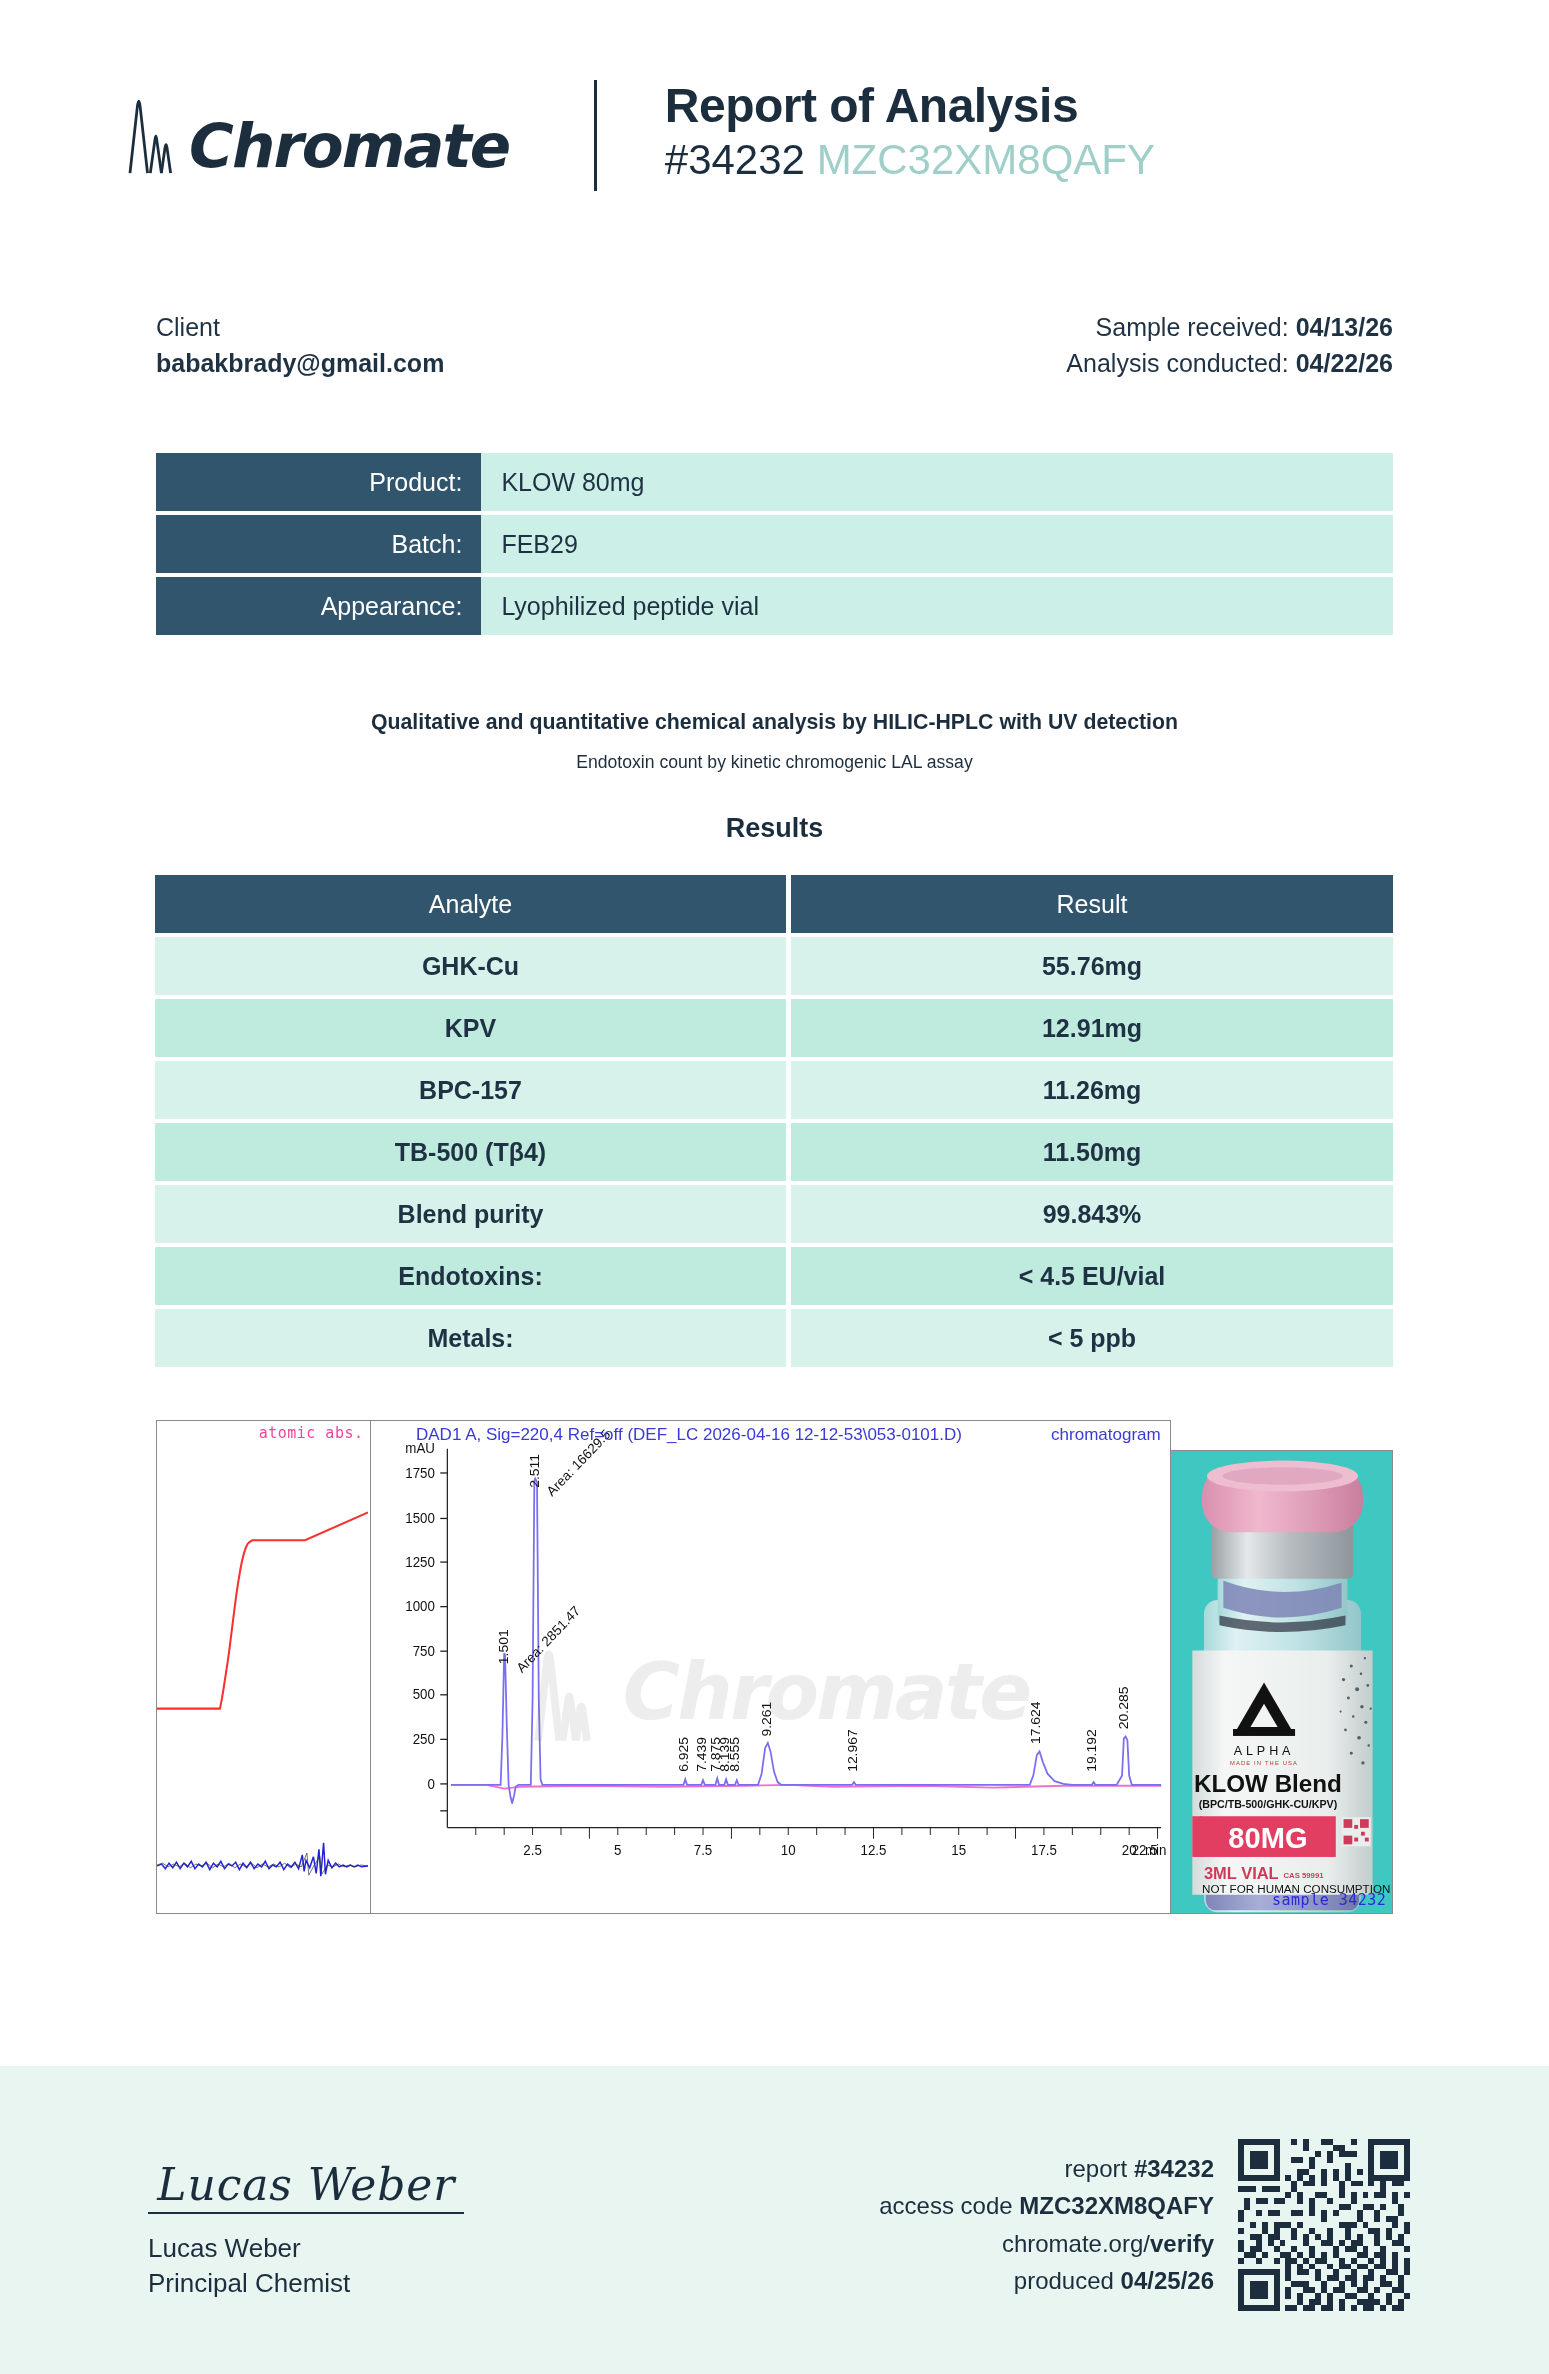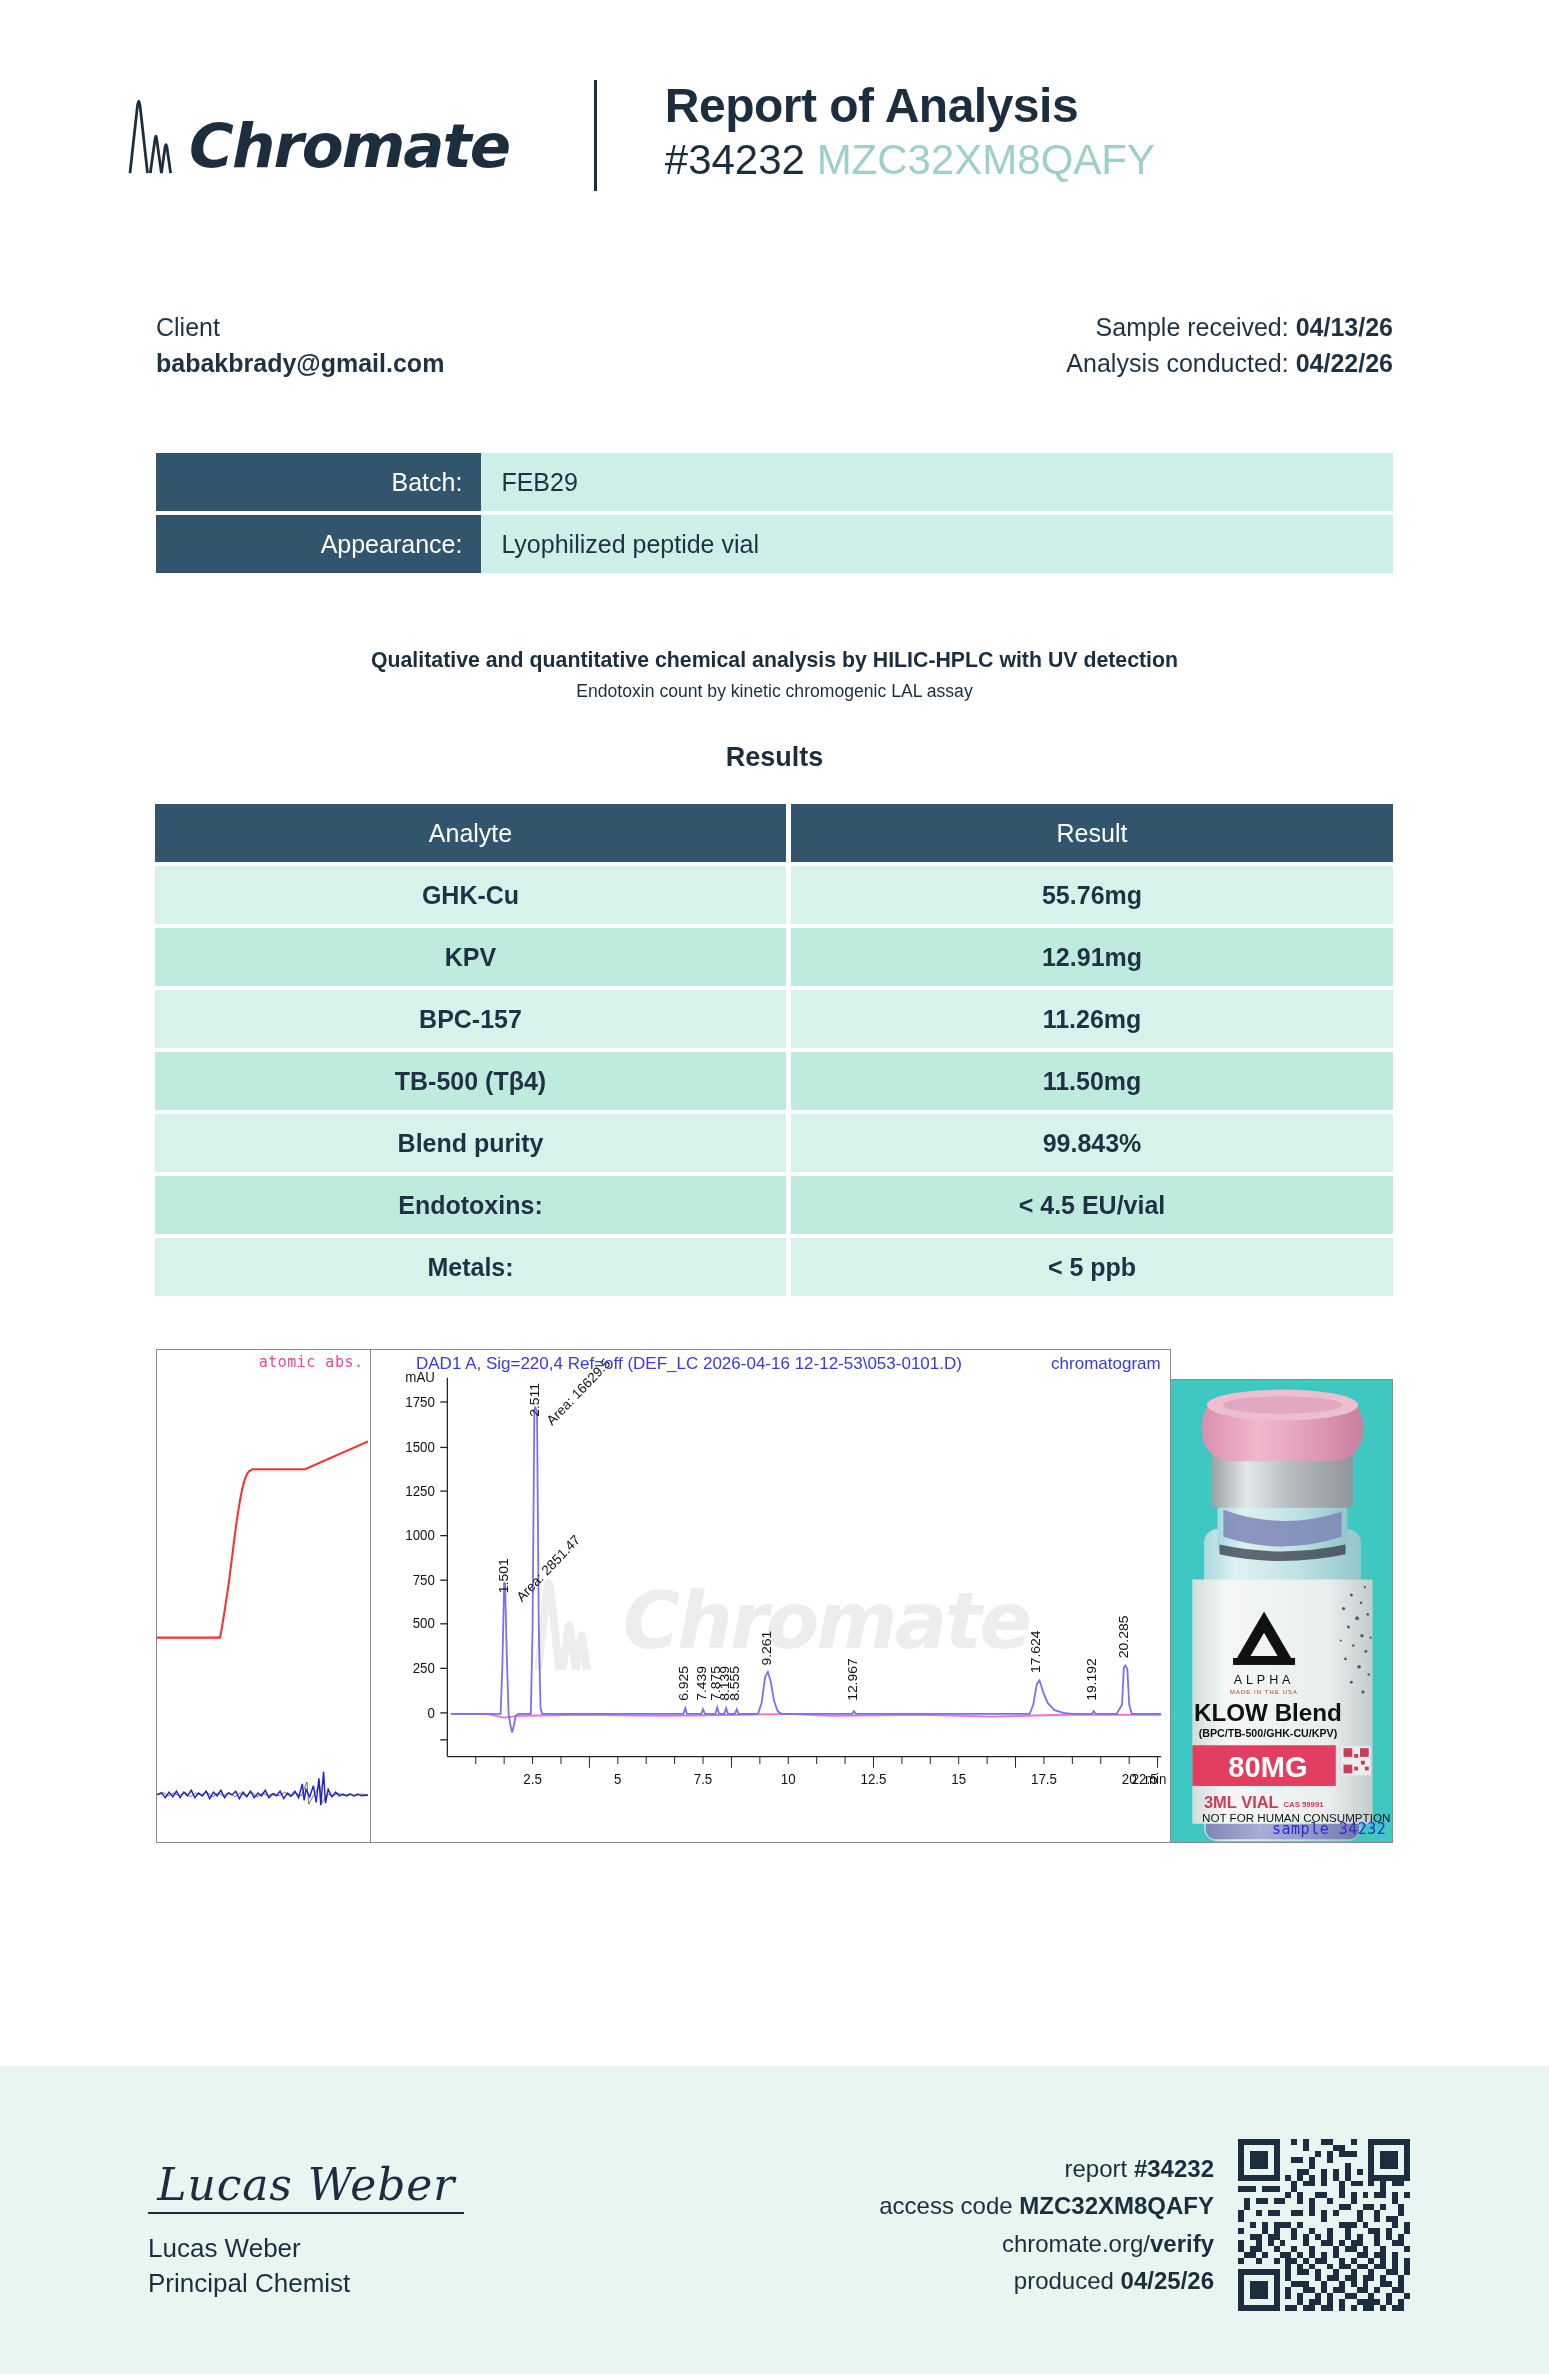--- a/index.html
+++ b/index.html
@@ -89,21 +89,21 @@
   .pt-value {
     background: #ccefe7;
     padding-left: 20.4px;
     font-size: 25px;
     color: #1f3243;
   }
 
   
   .methods { text-align: center; margin-top: 71px; }
   .methods-main { font-size: 21.3px; font-weight: bold; color: #1c2e3e; }
-  .methods-sub { font-size: 17.6px; color: #1c2e3e; margin-top: 8px; }
+  .methods-sub { font-size: 17.6px; color: #1c2e3e; margin-top: 17px; }
 
   
   .results-title {
     text-align: center;
     font-size: 27px;
     font-weight: bold;
     margin-top: 40px;
     color: #1c2e3e;
   }
   .results-table {
@@ -284,20 +284,24 @@
       </div>
       <div>
         <span>Analysis conducted:</span>
         <b>04/22/26</b>
       </div>
     </div>
   </div>
 
   <table class="product-table">
     <tbody>
+      <tr>
+        <td class="pt-label">Product:</td>
+        <td class="pt-value">KLOW 80mg</td>
+      </tr>
       <tr>
         <td class="pt-label">Batch:</td>
         <td class="pt-value">FEB29</td>
       </tr>
       <tr>
         <td class="pt-label">Appearance:</td>
         <td class="pt-value">Lyophilized peptide vial</td>
       </tr>
     </tbody>
   </table>

